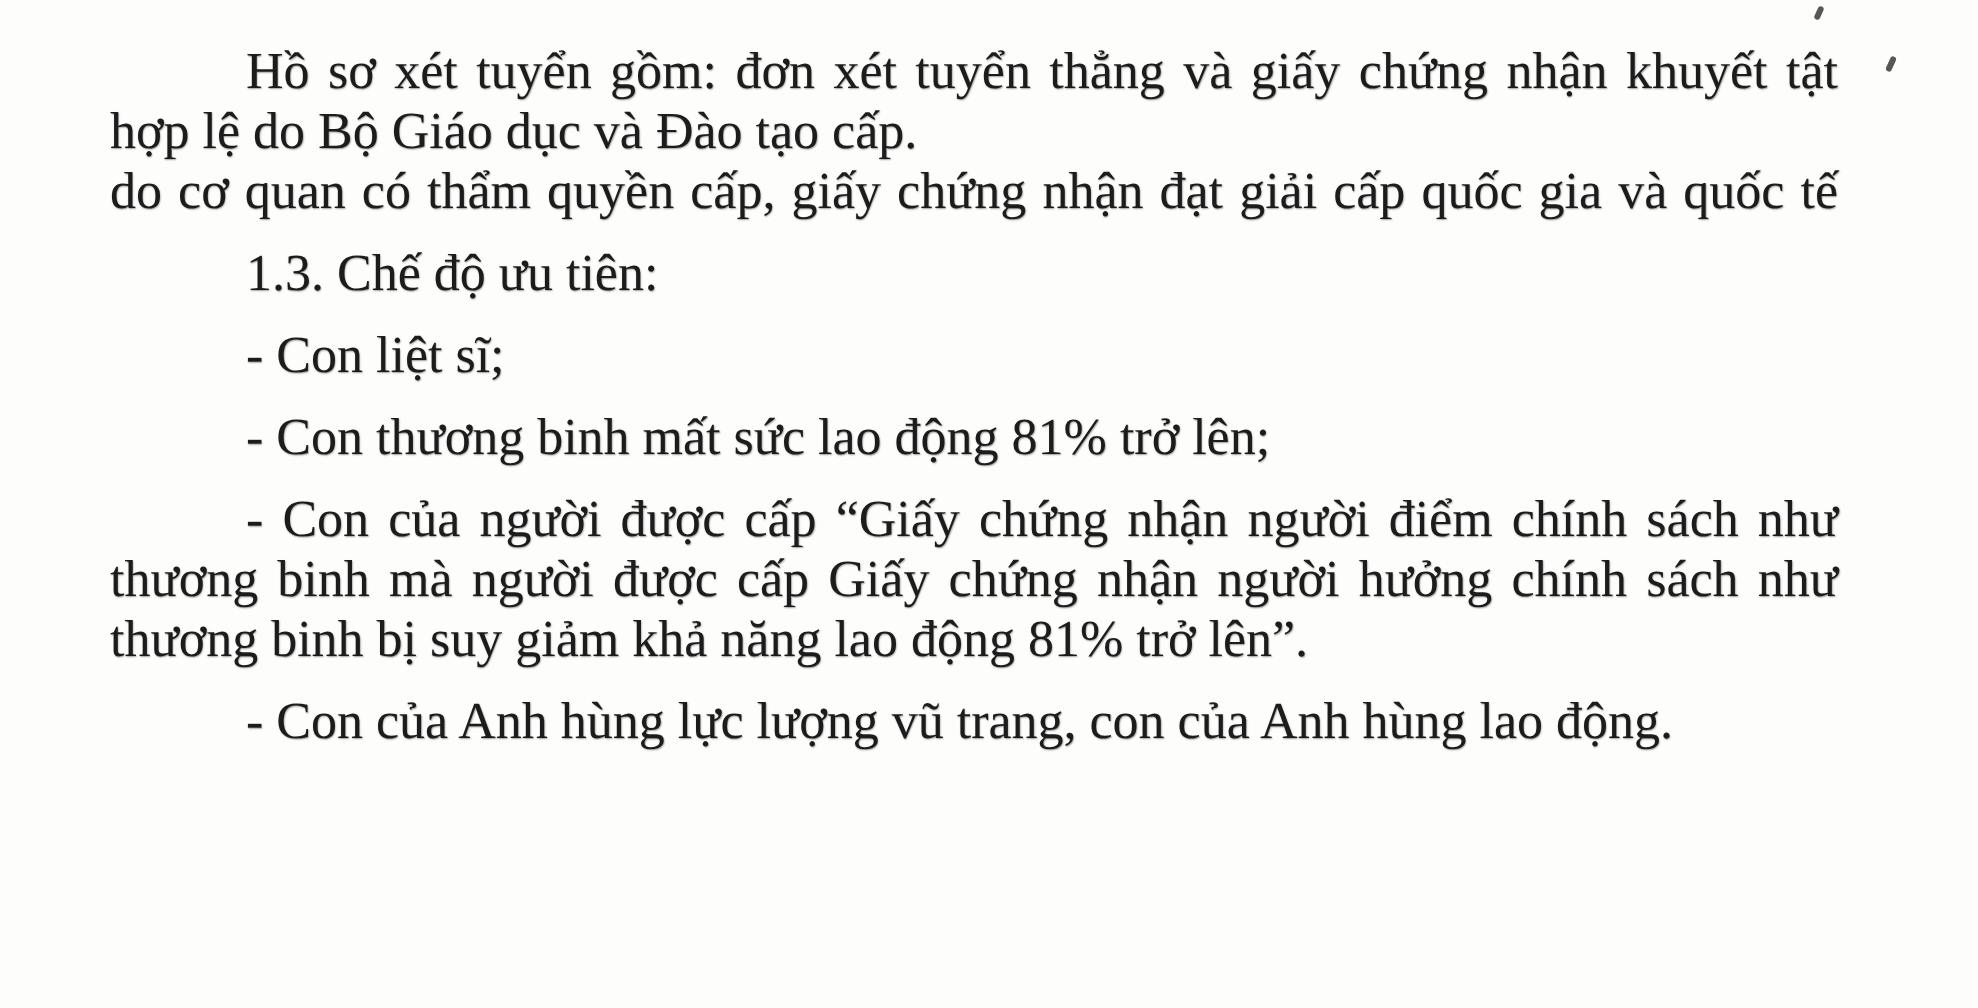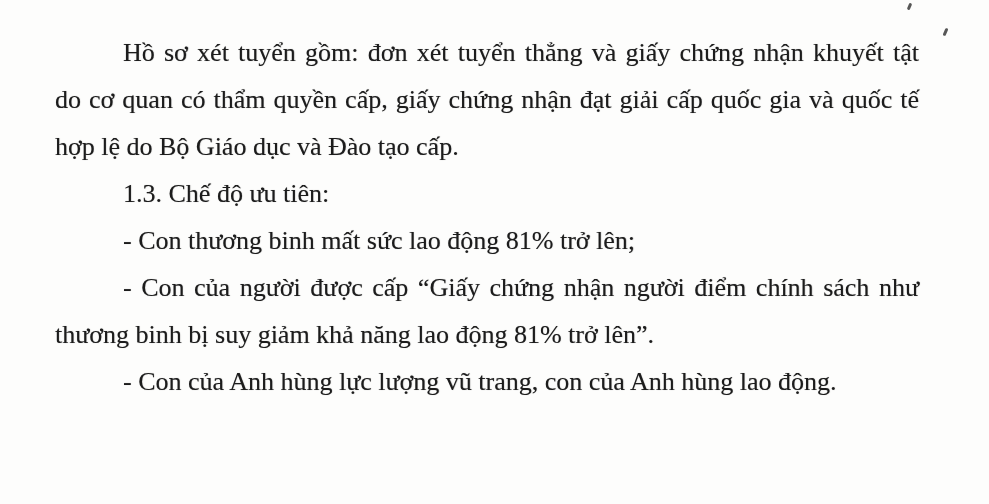--- a/index.html
+++ b/index.html
@@ -26,21 +26,20 @@
     top: 21px;
     width: 864px;
   }
   .para {
     margin: 0 0 11px 0;
     padding: 0;
   }
   .ln {
     display: block;
     text-align: left;
-    margin-top: 17px;
   }
   .ln.first {
     text-indent: 68px;
   }
   .ln.just {
     text-align: justify;
     text-align-last: justify;
   }
   
   .speck {
@@ -54,31 +53,35 @@
   .speck-2 { left: 944px; top: 28px; width: 3px; height: 8px; }
 </style>
 </head>
 <body>
 
 <main class="page">
   <section class="content">
 
   <p class="para">
         <span class="ln first just">Hồ sơ xét tuyển gồm: đơn xét tuyển thẳng và giấy chứng nhận khuyết tật</span>
+        <span class="ln">hợp lệ do Bộ Giáo dục và Đào tạo cấp.</span>
         <span class="ln just">do cơ quan có thẩm quyền cấp, giấy chứng nhận đạt giải cấp quốc gia và quốc tế</span>
-        <span class="ln">hợp lệ do Bộ Giáo dục và Đào tạo cấp.</span>
       </p>
       <p class="para">
         <span class="ln first">1.3. Chế độ ưu tiên:</span>
+      </p>
+      <p class="para">
+        <span class="ln first">- Con liệt sĩ;</span>
       </p>
       <p class="para">
         <span class="ln first">- Con thương binh mất sức lao động 81% trở lên;</span>
       </p>
       <p class="para">
         <span class="ln first just">- Con của người được cấp “Giấy chứng nhận người điểm chính sách như</span>
+        <span class="ln just">thương binh mà người được cấp Giấy chứng nhận người hưởng chính sách như</span>
         <span class="ln">thương binh bị suy giảm khả năng lao động 81% trở lên”.</span>
       </p>
       <p class="para">
         <span class="ln first">- Con của Anh hùng lực lượng vũ trang, con của Anh hùng lao động.</span>
       </p>
     </section>
   <div class="speck speck-1"></div>
   <div class="speck speck-2"></div>
 </main>
 

